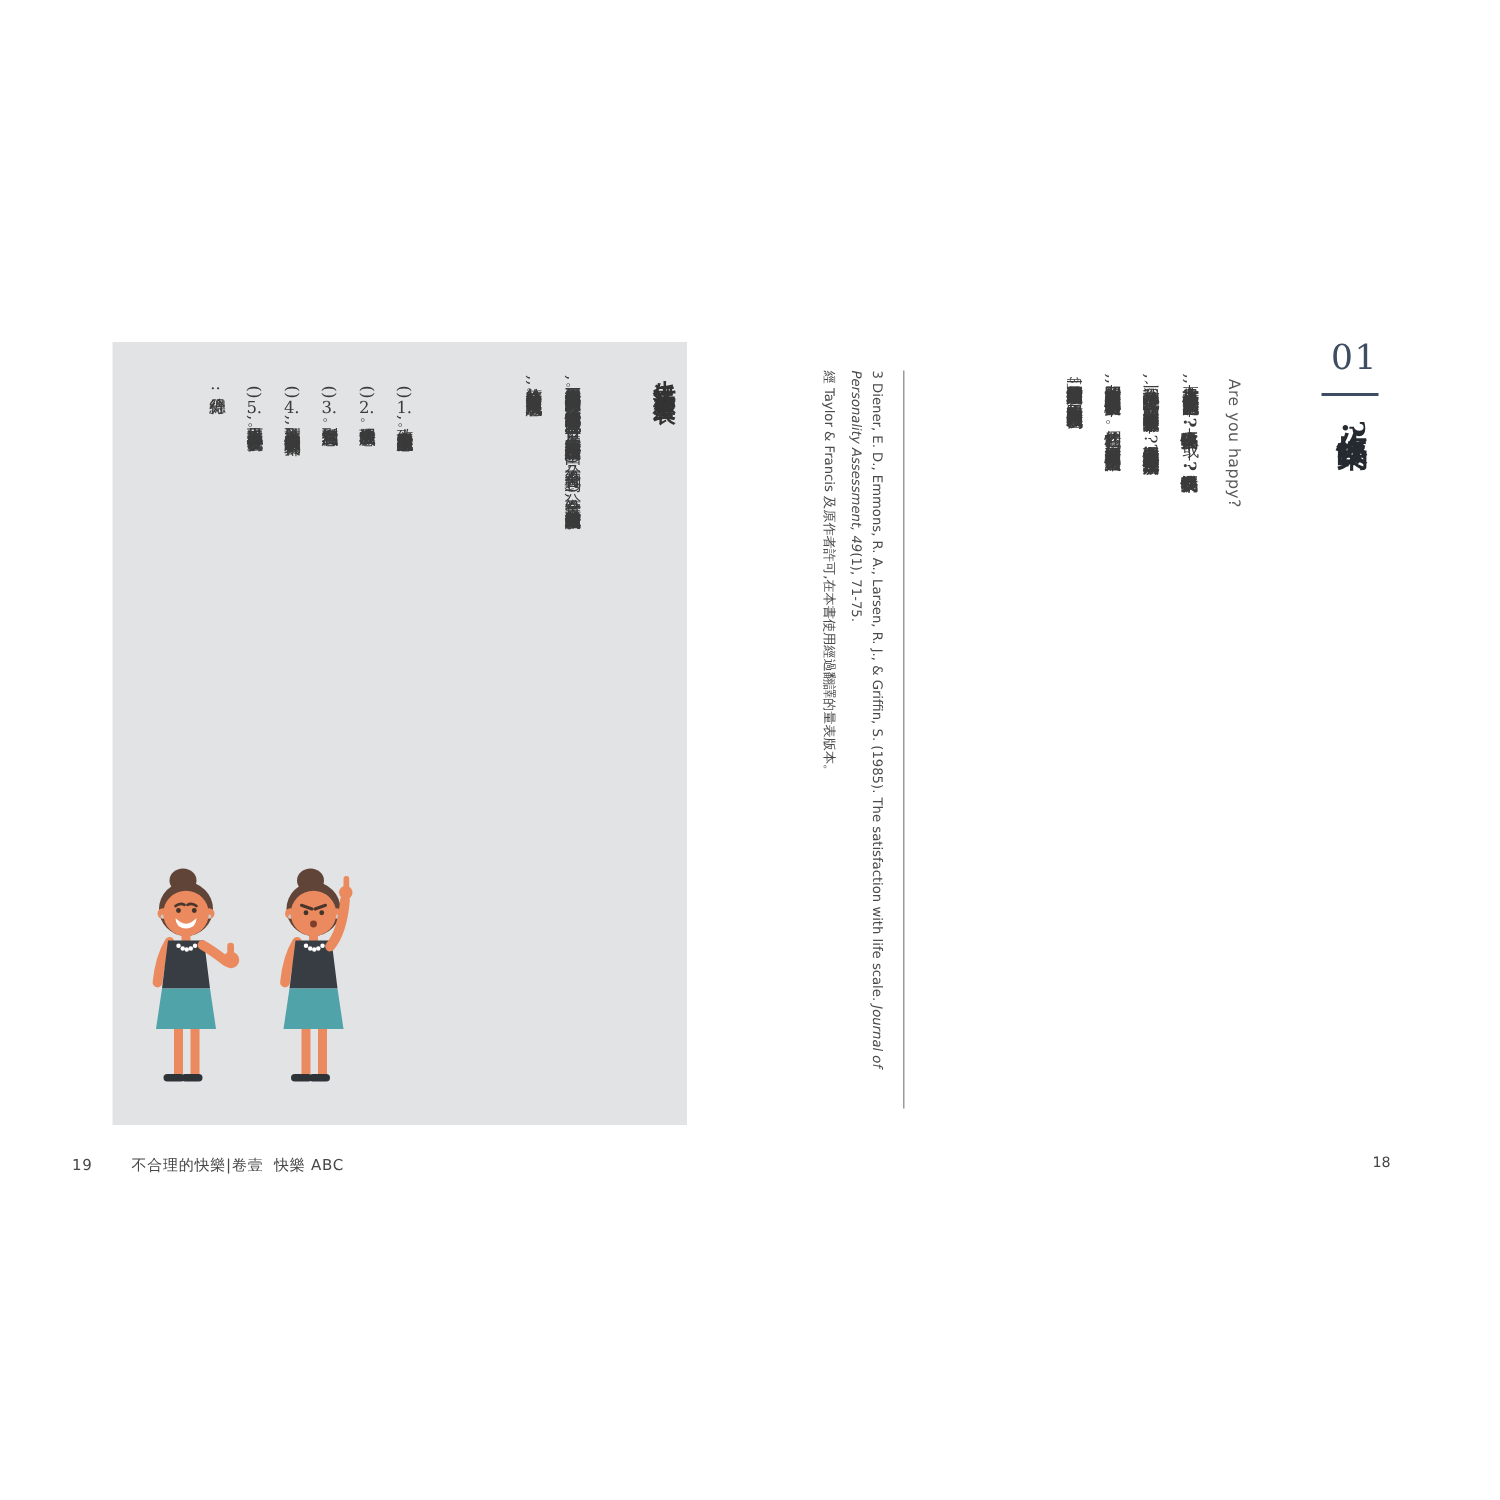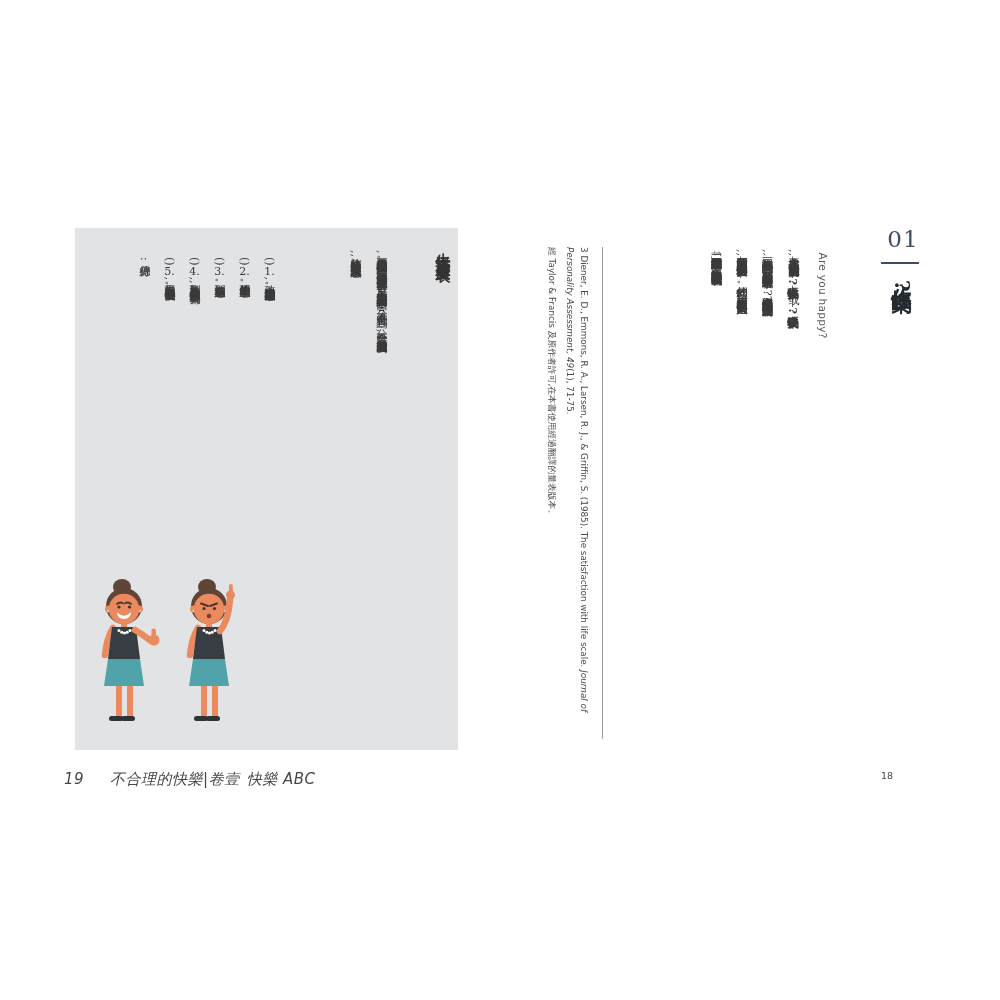--- a/index.html
+++ b/index.html
@@ -30,21 +30,21 @@
 
   
   .gray-box{position:absolute;left:75px;top:228px;width:383px;height:522px;background:#e2e3e5;}
   .box-title{position:absolute;right:548px;top:241px;margin:0;font-size:15px;font-weight:bold;
              letter-spacing:2.5px;color:#333333;}
   .box-body{position:absolute;right:606px;top:239px;height:506px;font-size:11px;color:#3b3b3b;}
   .box-body p{margin:0;line-height:26px;text-indent:11px;}
   .box-list{position:absolute;right:718px;top:257px;height:492px;font-size:11px;color:#3b3b3b;}
   .box-list p{margin:0;line-height:25px;}
   .women{position:absolute;left:82px;top:576px;}
-  .footer-left{position:absolute;left:64px;top:770px;font-size:15px;color:#474747;letter-spacing:.5px;font-style:italic;}
+  .footer-left{position:absolute;left:48px;top:770px;font-size:10px;color:#474747;letter-spacing:.5px;}
   .footer-left .fnum{margin-right:26px;}
   .footer-left .gap{margin-left:7px;}
 </style>
 </head>
 <body>
 
 <div class="page">
 
   <section>
     <h1 class="chapter-num">01</h1>
@@ -58,21 +58,21 @@
       <p>回答這個問題之前,我們可以用兩組簡單的問卷從不同的層面切入,檢驗自己的快樂體質——我們的性格。幫助我們從不同的深度,進入快樂這個主題。</p>
       <p><span>第一組問卷是學術界相當常用的「生活滿意度量表」</span><span class="sup">3</span><span>,大略回顧一般人對人生的看法,我們也可以開始填寫:</span></p>
     </div>
 
     <div class="fn-rule"></div>
     <div class="footnote sans">
       <p><span>3</span>&nbsp;<span>Diener, E. D., Emmons, R. A., Larsen, R. J., &amp; Griffin, S. (1985). The satisfaction with life scale. </span><i>Journal of Personality Assessment, 49</i><span>(1), 71-75.</span></p>
       <p>經 Taylor &amp; Francis 及原作者許可,在本書使用經過翻譯的量表版本。</p>
     </div>
 
-    <div class="footer-num sans" style="left:881px;">18</div>
+    <div class="footer-num sans" style="left:915px;">18</div>
   </section>
 
   <section>
     <div class="gray-box"></div>
     <h3 class="box-title vtext">生活滿意度量表</h3>
 
     <div class="box-body vtext">
       <p><span>這個量表由五句話組成,探討一個人對自己的人生有多麼滿意。這幾句話可能符合你的情況,也可能不完全符合,甚至不符合。填寫這個量表時,請依照這些話符合的程度作答,由</span><span class="tcy">1</span><span>分(完全不符合)到</span><span class="tcy">7</span><span>分(完全符合),將分數填寫在每一句話上頭的括弧裡。</span></p>
       <p>作答時,最重要的是放輕鬆,誠懇地依照現況填答。</p>
     </div>

